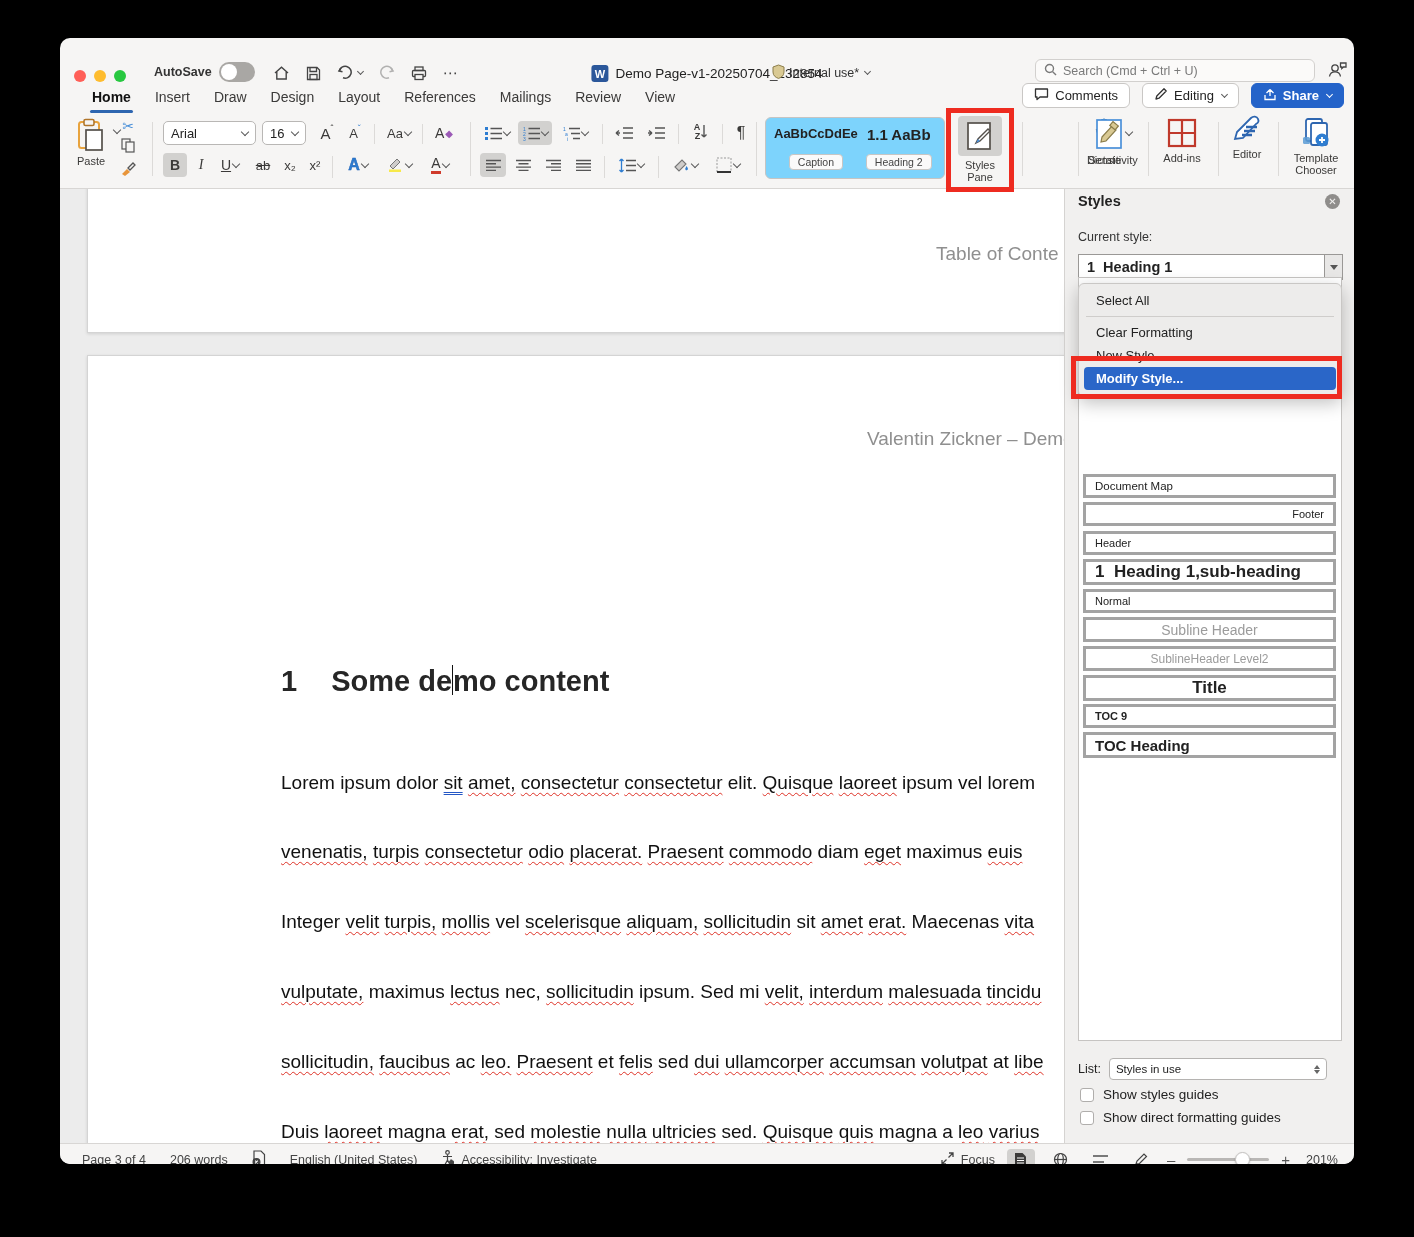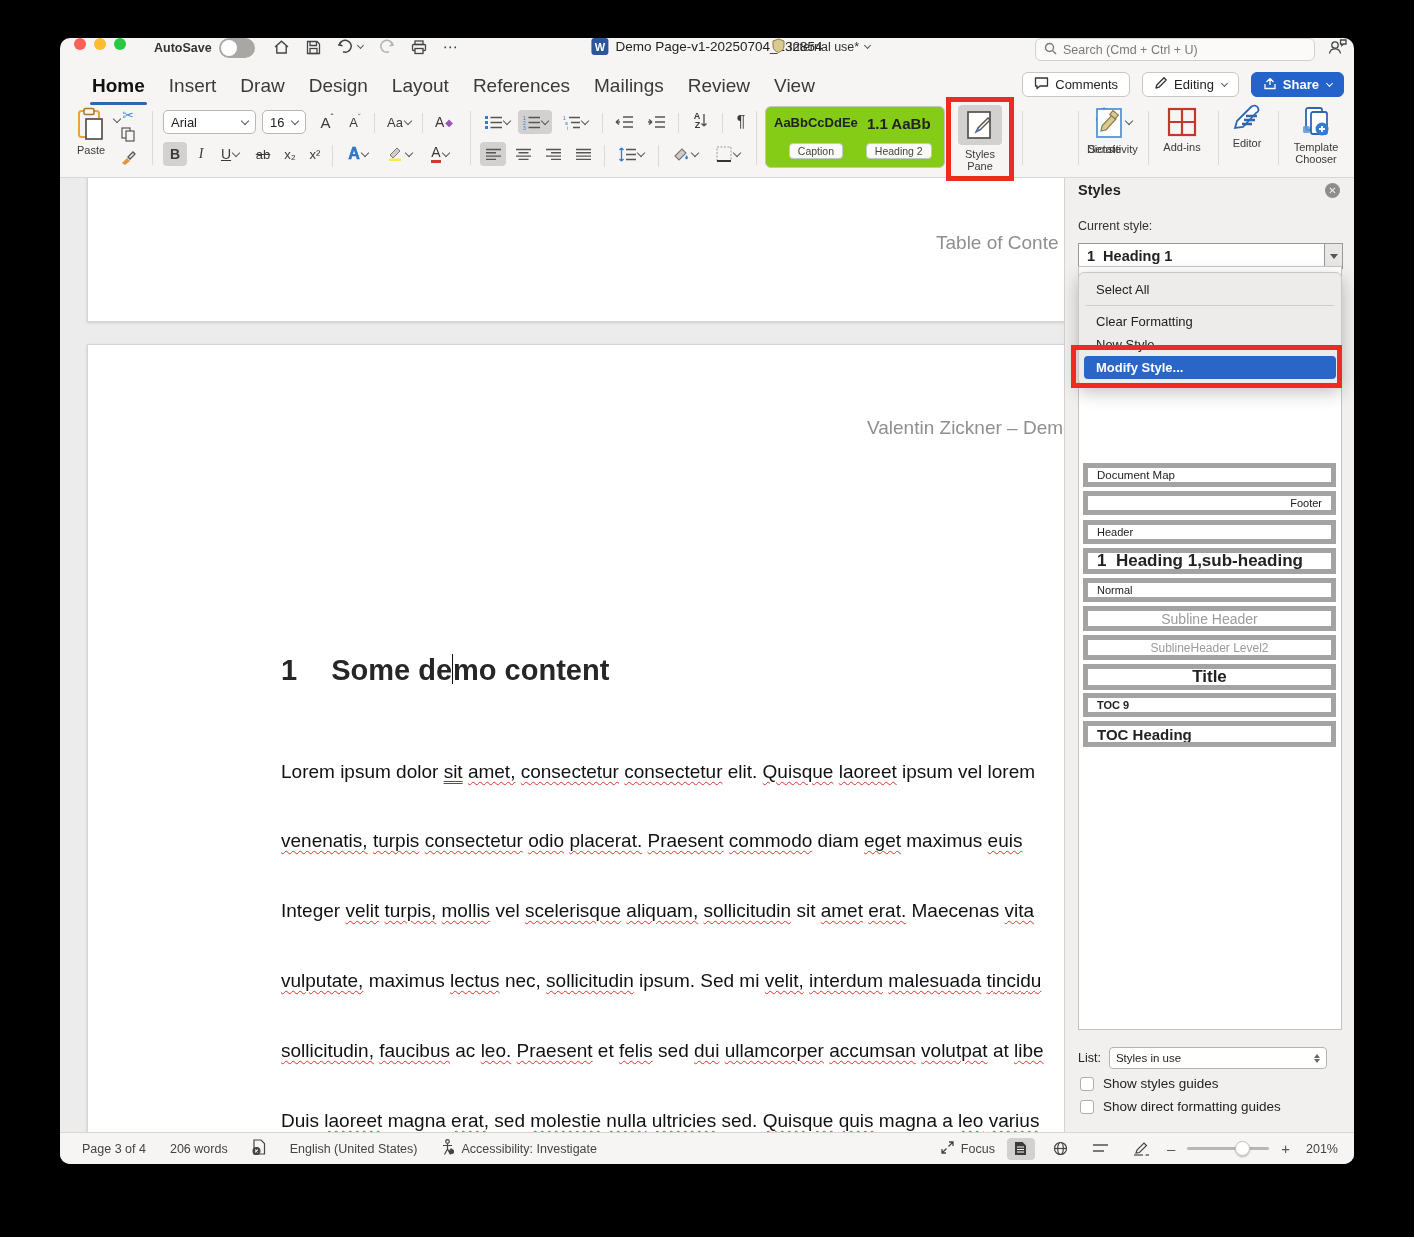--- a/index.html
+++ b/index.html
@@ -1,55 +1,55 @@
 <!DOCTYPE html>
 <html><head>
 <meta charset="utf-8">
 <style>
   * { margin:0; padding:0; box-sizing:border-box; }
   html,body { width:1414px; height:1237px; background:#000; font-family:"Liberation Sans", sans-serif; overflow:hidden; }
   .window { position:absolute; left:60px; top:38px; width:1294px; height:1126px; background:#f6f5f4; border-radius:10px; overflow:hidden; box-shadow:0 10px 40px rgba(0,0,0,.6); }
 
   
-  .titlebar { position:relative; height:33px; display:flex; align-items:flex-start; padding:0 14px; }
+  .titlebar { position:relative; height:33px; display:flex; align-items:flex-end; padding:0 14px;margin-top:11px; }
   .lights { display:flex; gap:8px; margin-right:28px; }
   .light { width:12px; height:12px; border-radius:50%; }
   .autosave { display:flex; align-items:center; gap:7px; font-size:12.5px; color:#333; font-weight:600; }
   .toggle { width:36px; height:20px; border-radius:10px; background:#a9a7a4; position:relative; }
   .toggle .knob { position:absolute; left:2px; top:2px; width:16px; height:16px; border-radius:50%; background:#fff; }
   .tb-icons { display:flex; align-items:center; gap:16px; margin-left:18px; color:#444; }
   .tb-icons svg { display:block; }
   .tb-title { position:absolute; left:50%; transform:translateX(-50%); display:flex; align-items:center; gap:7px; font-size:13.5px; color:#222; white-space:nowrap; }
   .wordicon { width:17px; height:17px; background:#2b579a; border-radius:3px; color:#fff; font-size:11px; font-weight:700; display:flex; align-items:center; justify-content:center; }
   .sens-chip { position:absolute; left:712px; display:flex; align-items:center; gap:4px; font-size:12.5px; color:#333; }
   .searchbox { position:absolute; left:975px; width:280px; height:23px; border:1px solid #d2d0ce; background:#fbfaf9; border-radius:6px; display:flex; align-items:center; gap:6px; padding:0 8px; color:#7a7a7a; font-size:12.5px; }
   .presence { position:absolute; left:1268px; }
 
   
   .tabrow { height:30px; display:flex; align-items:center; padding:0 20px; position:relative; }
-  .tab { font-size:19px; color:#3b3a39; padding:4px 12px; position:relative; }
+  .tab { font-size:14px; color:#3b3a39; padding:4px 12px; position:relative; }
   .tab.active { font-weight:700; color:#111; }
   .tab.active::after { content:""; position:absolute; left:10px; right:10px; bottom:-4px; height:3px; border-radius:2px; background:#2e66b0; }
   .tabrow-right { position:absolute; right:10px; top:1px; display:flex; gap:12px; }
   .pillbtn { height:25px; display:flex; align-items:center; gap:6px; border:1px solid #c9c7c5; border-radius:6px; background:#fff; padding:0 11px; font-size:13px; color:#222; }
   .pillbtn.share { background:#2463c9; border-color:#2463c9; color:#fff; font-weight:600; }
 
   
   .ribbon { height:77px; position:relative; border-bottom:1px solid #d8d6d4; }
   .rsep { position:absolute; top:10px; bottom:12px; width:1px; background:#dcdad8; }
   .rbtn { display:flex; align-items:center; justify-content:center; border-radius:4px; color:#3b3a39; }
   .sel { background:#d2d1cf; }
   .chev { width:6px; height:6px; border-right:1.4px solid #5a5a5a; border-bottom:1.4px solid #5a5a5a; transform:rotate(45deg); margin-left:2px; margin-top:-3px; display:inline-block; }
   .dtri { width:0; height:0; border-left:4px solid transparent; border-right:4px solid transparent; border-top:5px solid #555; display:inline-block; }
   .combo { border:1px solid #b9b7b5; background:#fff; border-radius:5px; display:flex; align-items:center; justify-content:space-between; font-size:13px; color:#222; padding:0 7px; height:24px; }
   .riblabel { font-size:11px; color:#3b3a39; text-align:center; line-height:12px; margin-top:3px; }
   .bigbtn { position:absolute; display:flex; flex-direction:column; align-items:center; }
 
   
-  .gallery { position:absolute; left:705px; top:5px; width:180px; height:62px; border:1px solid #c6c4c2; border-radius:6px; background:#84cc16; display:flex; gap:8px; padding:5px 8px; }
+  .gallery { position:absolute; left:705px; top:5px; width:180px; height:62px; border:1px solid #c6c4c2; border-radius:6px; background:#7dd3fc; display:flex; gap:8px; padding:5px 8px; }
   .chip { display:flex; flex-direction:column; align-items:center; justify-content:space-between; padding:3px 0; }
   .chip .prev { font-weight:700; font-size:13px; color:#222; white-space:nowrap; }
   .chip .pill { font-size:10.5px; color:#444; border:1px solid #c8c6c4; border-radius:4px; padding:1px 8px; background:#fafafa; }
 
   .redbox { position:absolute; border:5px solid #ee2b20; z-index:60; pointer-events:none; }
 
   
   .canvas { position:relative; height:954px; background:#ececec; overflow:hidden; }
   .page { position:absolute; left:27px; width:1014px; background:#fff; border:1px solid #d4d4d4; box-shadow:0 1px 3px rgba(0,0,0,.12); }
   .graytext { color:#8f8f8f; font-size:19px; position:absolute; white-space:nowrap; }
@@ -60,21 +60,21 @@
   .gr { text-decoration:underline double #2457c5; text-underline-offset:3px; }
 
   
   .stylespane { position:absolute; right:0; top:0; width:290px; height:954px; background:#f1f0ef; border-left:1px solid #d5d3d1; z-index:20; }
   .sp-title { position:absolute; left:13px; top:4px; font-size:14.5px; font-weight:700; color:#222; }
   .sp-close { position:absolute; right:14px; top:5px; width:15px; height:15px; border-radius:50%; background:#8f8d8b; color:#f1f0ef; font-size:10px; display:flex; align-items:center; justify-content:center; }
   .sp-curlabel { position:absolute; left:13px; top:41px; font-size:12.5px; color:#333; }
   .sp-combo { position:absolute; left:13px; top:65px; width:247px; height:26px; background:#fff; border:1px solid #9a9896; display:flex; align-items:center; padding:0 8px; font-weight:700; font-size:14.5px; color:#222; white-space:pre; }
   .sp-combo-btn { position:absolute; left:260px; top:65px; width:18px; height:26px; border:1px solid #9a9896; border-left:none; background:#e8e7e6; display:flex; align-items:center; justify-content:center; }
   .stylelist { position:absolute; left:13px; top:88px; width:264px; height:764px; background:#fff; border:1px solid #c6c4c2; }
-  .sitem { position:absolute; left:4px; width:253px; background:#fff; border:5px solid #a3a3a3; display:flex; align-items:center; padding:0 9px; color:#222; overflow:hidden; }
+  .sitem { position:absolute; left:4px; width:253px; background:#fff; border:3px solid #a3a3a3; display:flex; align-items:center; padding:0 9px; color:#222; overflow:hidden; }
   .menu { position:absolute; left:13px; top:94px; width:264px; background:rgba(236,235,234,.97); border:1px solid #c9c7c5; border-radius:6px; box-shadow:0 6px 18px rgba(0,0,0,.25); z-index:30; padding:5px 5px 6px 5px; font-size:13px; color:#222; }
   .mi { padding:4px 12px; border-radius:4px; }
   .mi.hl { background:#2a66c8; color:#fff; font-weight:600; }
   .msep { height:1px; background:#cfcdcb; margin:4px 2px; }
   .sp-listrow { position:absolute; left:13px; top:869px; display:flex; align-items:center; gap:8px; font-size:12.5px; color:#222; }
   .sp-select { width:218px; height:22px; background:#fff; border:1px solid #b5b3b1; border-radius:4px; display:flex; align-items:center; justify-content:space-between; padding:0 6px; font-size:11.5px; }
   .stepper { display:flex; flex-direction:column; gap:1px; align-items:center; }
   .stepper i { width:0; height:0; border-left:3.5px solid transparent; border-right:3.5px solid transparent; display:block; }
   .stepper .up { border-bottom:4px solid #666; }
   .stepper .dn { border-top:4px solid #666; }

